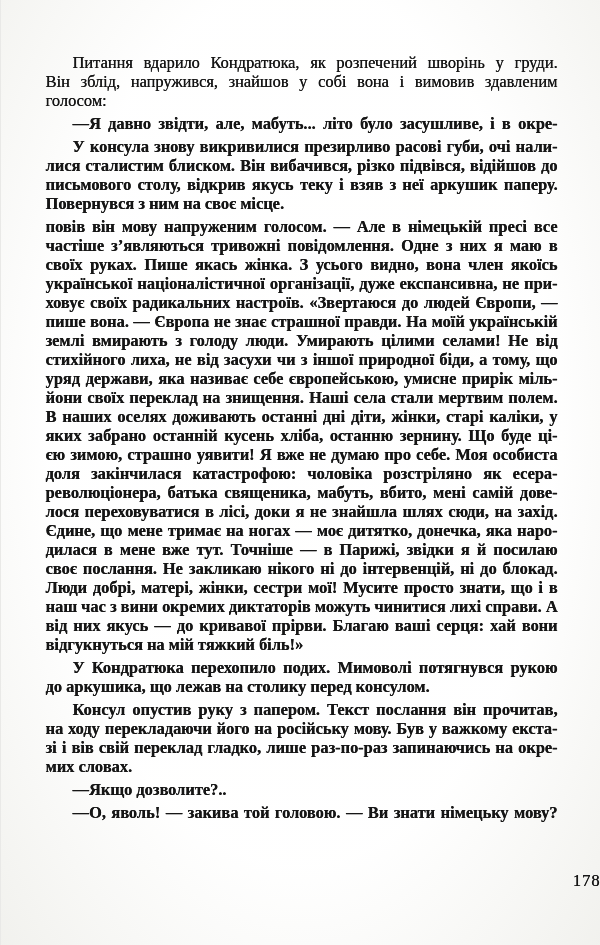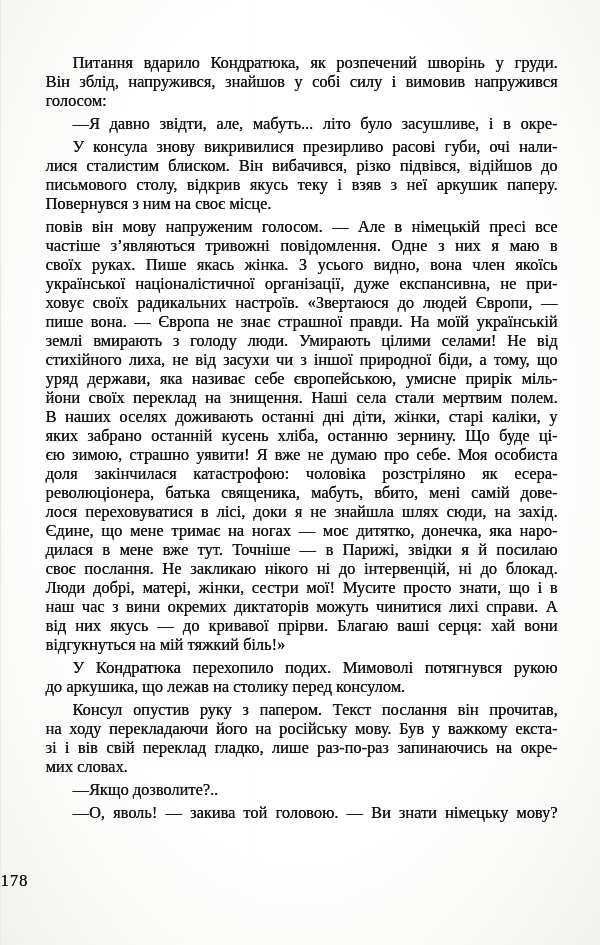--- a/index.html
+++ b/index.html
@@ -23,51 +23,52 @@
     position: absolute;
     left: 45px;
     top: 53px;
     width: 512px;
     font-size: 16.4px;
     line-height: 19px;
     text-shadow: 0.25px 0 0 currentColor; 
   }
   .paragraph + .paragraph {
     margin-top: 4px;
+    font-weight: bold;
   }
   .line {
     text-align: justify;
     text-align-last: justify;
     white-space: normal;
   }
   .line.first {
     padding-left: 27px;
   }
   .line.last {
     text-align-last: left;
   }
   .page-number {
     position: absolute;
     left: 0;
     top: 871px;
     width: 600px;
-    text-align: left;
+    text-align: right;
     font-size: 16.5px;
     letter-spacing: 1px;
     text-shadow: 0.25px 0 0 currentColor;
   }
 </style>
 </head>
 <body>
 
 <div class="scan-page">
   <div class="page-text">
       <div class="paragraph">
         <div class="line first">Питання вдарило Кондратюка, як розпечений шворінь у груди.</div>
-        <div class="line">Він зблід, напружився, знайшов у собі силу і вимовив напружився</div>
+        <div class="line">Він зблід, напружився, знайшов у собі вона і вимовив здавленим</div>
         <div class="line last">голосом:</div>
       </div>
       <div class="paragraph">
         <div class="line first">—Я давно звідти, але, мабуть... літо було засушливе, і в окре-</div>
       </div>
       <div class="paragraph">
         <div class="line first">У консула знову викривилися презирливо расові губи, очі нали-</div>
         <div class="line">лися сталистим блиском. Він вибачився, різко підвівся, відійшов до</div>
         <div class="line">письмового столу, відкрив якусь теку і взяв з неї аркушик паперу.</div>
         <div class="line last">Повернувся з ним на своє місце.</div>

